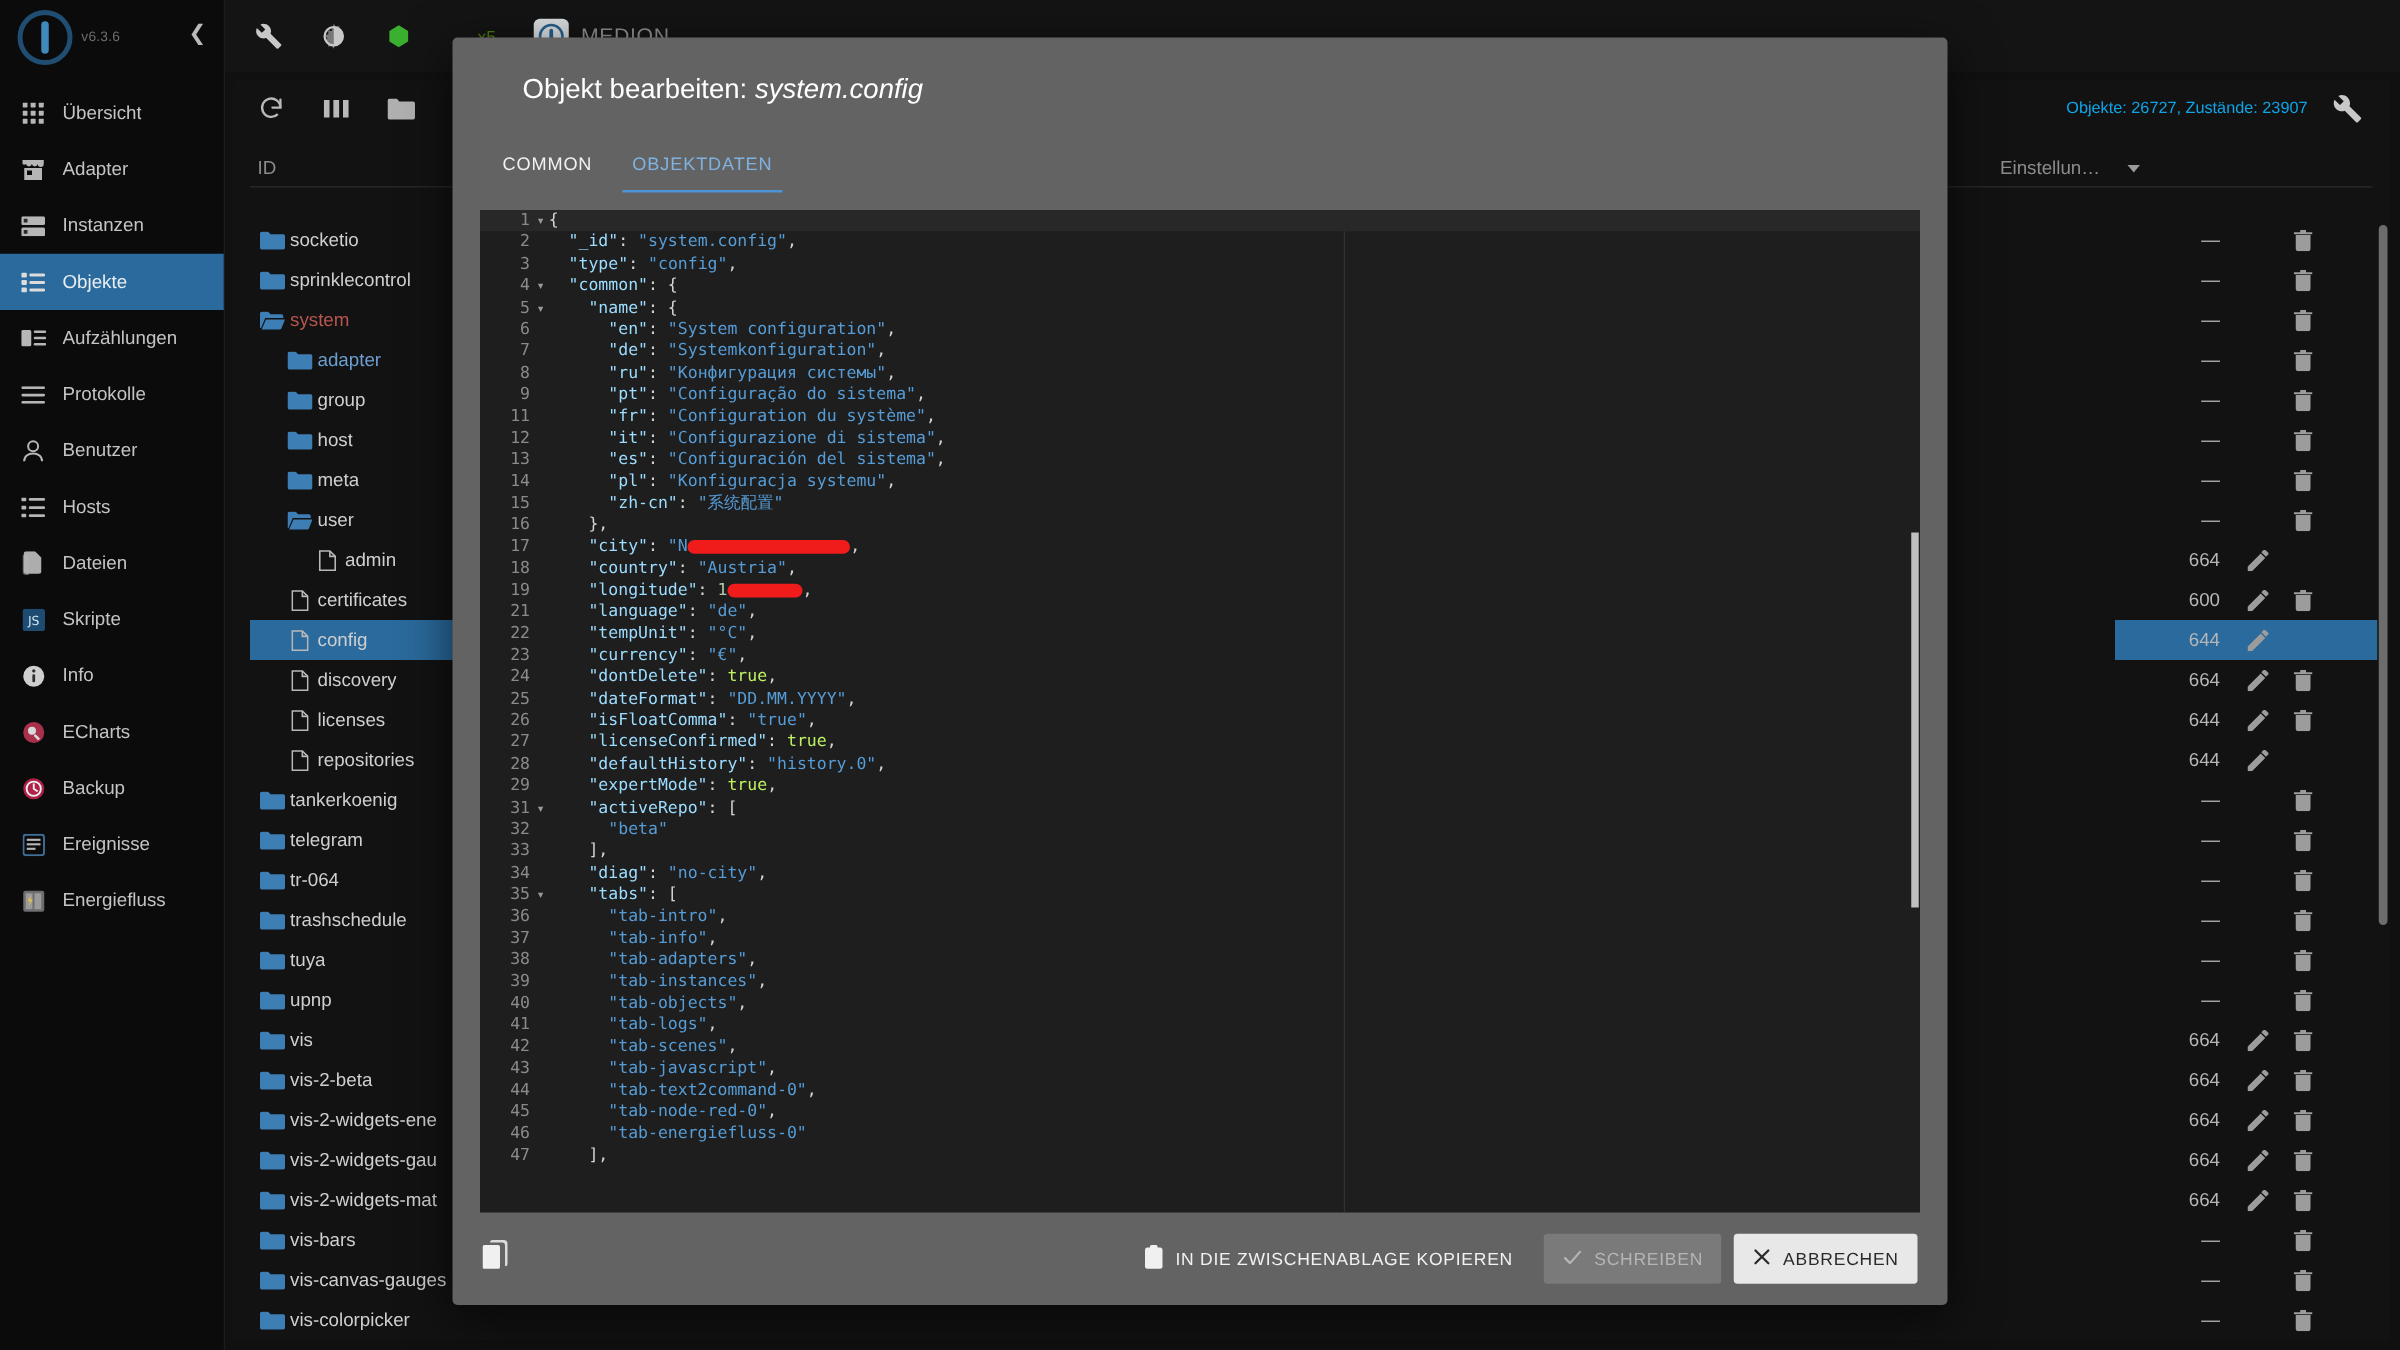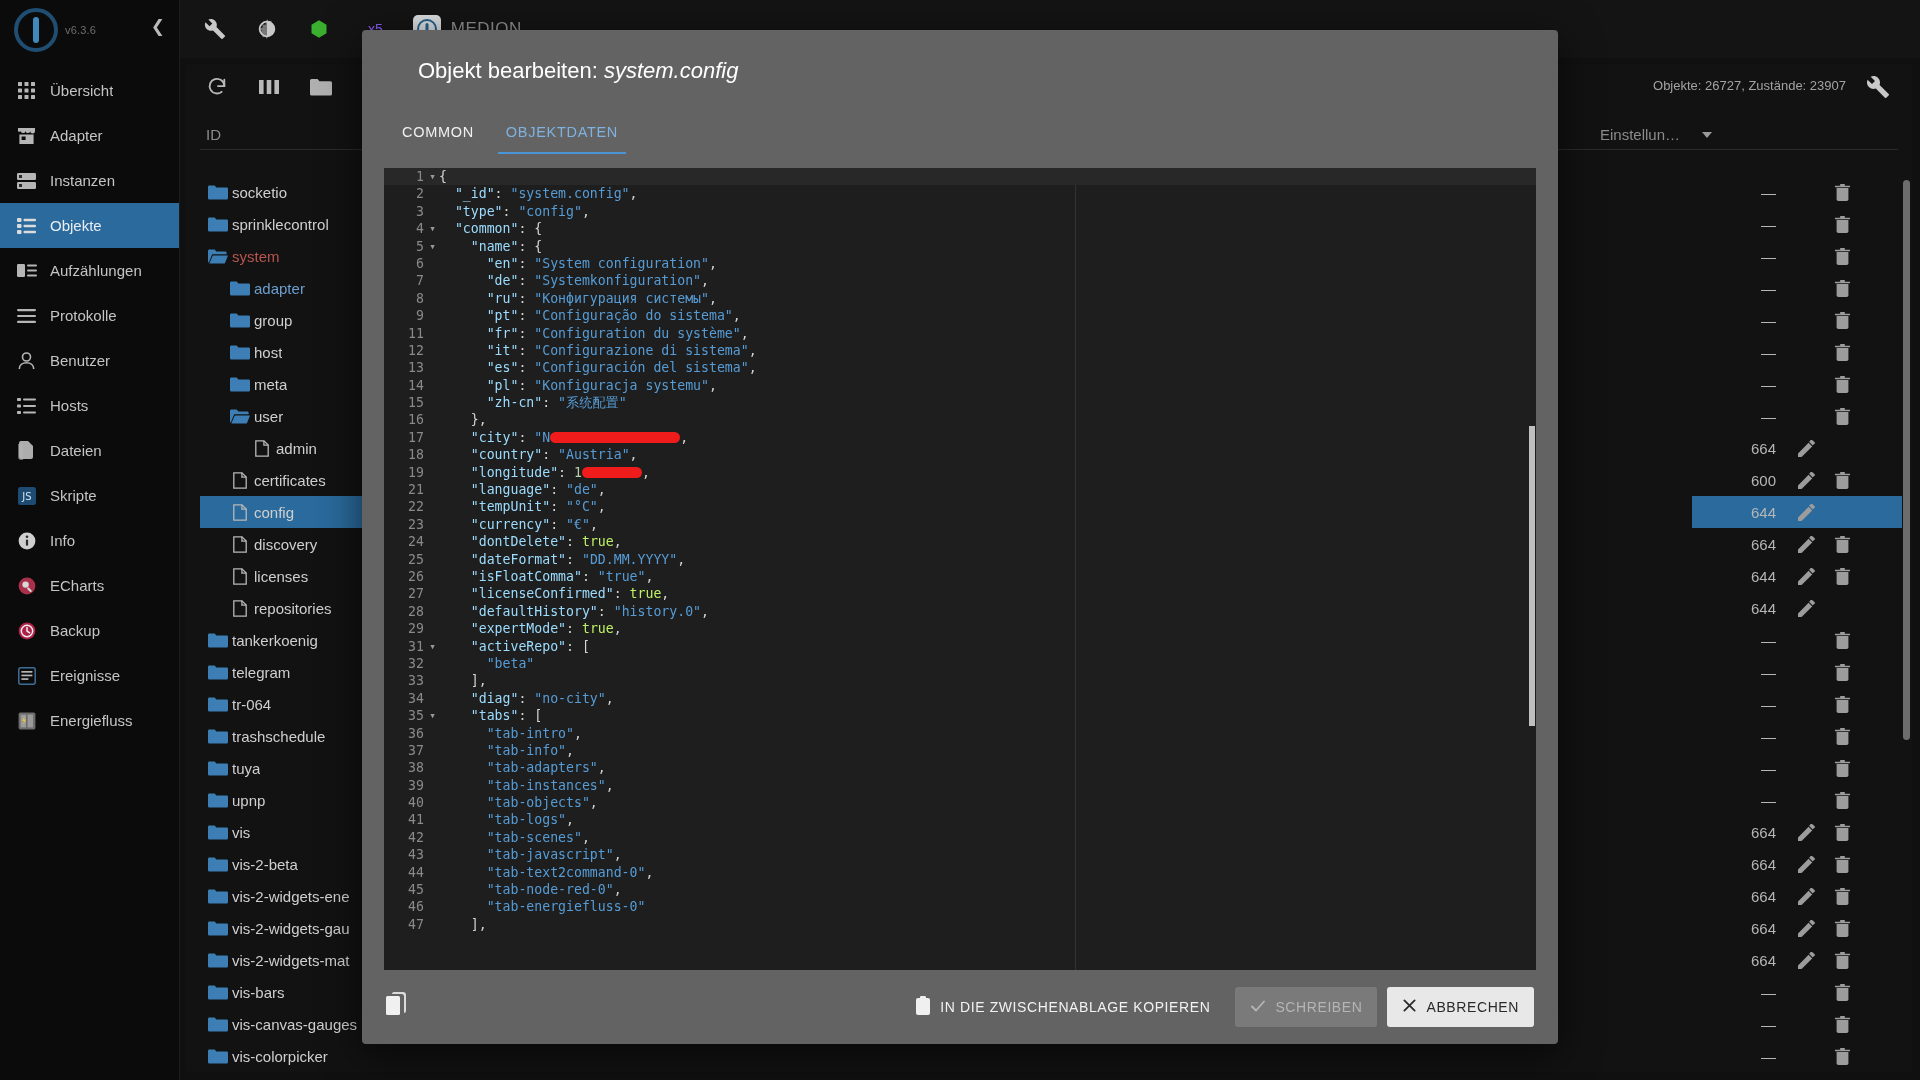--- a/index.html
+++ b/index.html
@@ -40,21 +40,21 @@
   .sb-ico { width: 21px; height: 21px; display: flex; align-items: center; justify-content: center; flex: 0 0 21px; }
   .sb-ico svg { display: block; }
   .sb-label { white-space: nowrap; overflow: hidden; }
 
   
   .topbar {
     position: absolute; left: 180px; top: 0; right: 0; height: 58px;
     background: #141414; display: flex; align-items: center; padding-left: 22px; gap: 26px;
   }
   .tb-ico { width: 26px; height: 26px; display: flex; align-items: center; justify-content: center; cursor: pointer; }
-  .tb-x5 { color: #8b5cf6; font-size: 14px; margin-left: 10px; text-align: center; }
+  .tb-x5 { color: #4d7c0f; font-size: 14px; margin-left: 24px; text-align: center; }
   .tb-brand { display: flex; align-items: center; gap: 10px; margin-left: 4px; }
   .tb-brand-logo {
     width: 28px; height: 28px; border-radius: 5px; background: #d9dde0;
     display:flex; align-items:center; justify-content:center;
   }
   .tb-brand-logo .inner {
     width: 20px; height: 20px; border-radius: 50%; border: 2.5px solid #27618c; position: relative; background: #d9dde0;
   }
   .tb-brand-logo .inner::before {
     content:""; position:absolute; left:50%; top:2px; transform:translateX(-50%);
@@ -63,21 +63,21 @@
   .tb-brand-name { color: #8f8f8f; font-size: 17px; letter-spacing: .5px; }
 
   
   .main {
     position: absolute; left: 186px; top: 64px; right: 8px; bottom: 8px;
     background: #121212; border-radius: 3px;
   }
   .obj-toolbar { height: 46px; display: flex; align-items: center; padding-left: 18px; gap: 26px; position: relative; }
   .ot-ico { width: 26px; height: 26px; display: flex; align-items: center; justify-content: center; cursor: pointer; }
   .obj-stats {
-    position: absolute; right: 66px; top: 14px; color: #a3a3a3; font-size: 13px; white-space: nowrap;
+    position: absolute; right: 66px; top: 14px; color: #0ea5e9; font-size: 13px; white-space: nowrap;
   }
   .obj-wrench { position: absolute; right: 22px; top: 11px; cursor: pointer; }
 
   
   .hdr-row {
     position: relative; height: 40px; border-bottom: 1px solid #2b2b2b; margin: 0 14px;
     display: flex; align-items: flex-end; padding-bottom: 6px;
   }
   .hdr-id { color: #8c8c8c; font-size: 15px; margin-left: 6px; }
   .hdr-cell { position: absolute; color: #8c8c8c; font-size: 15px; display: flex; align-items: center; gap: 22px; }

